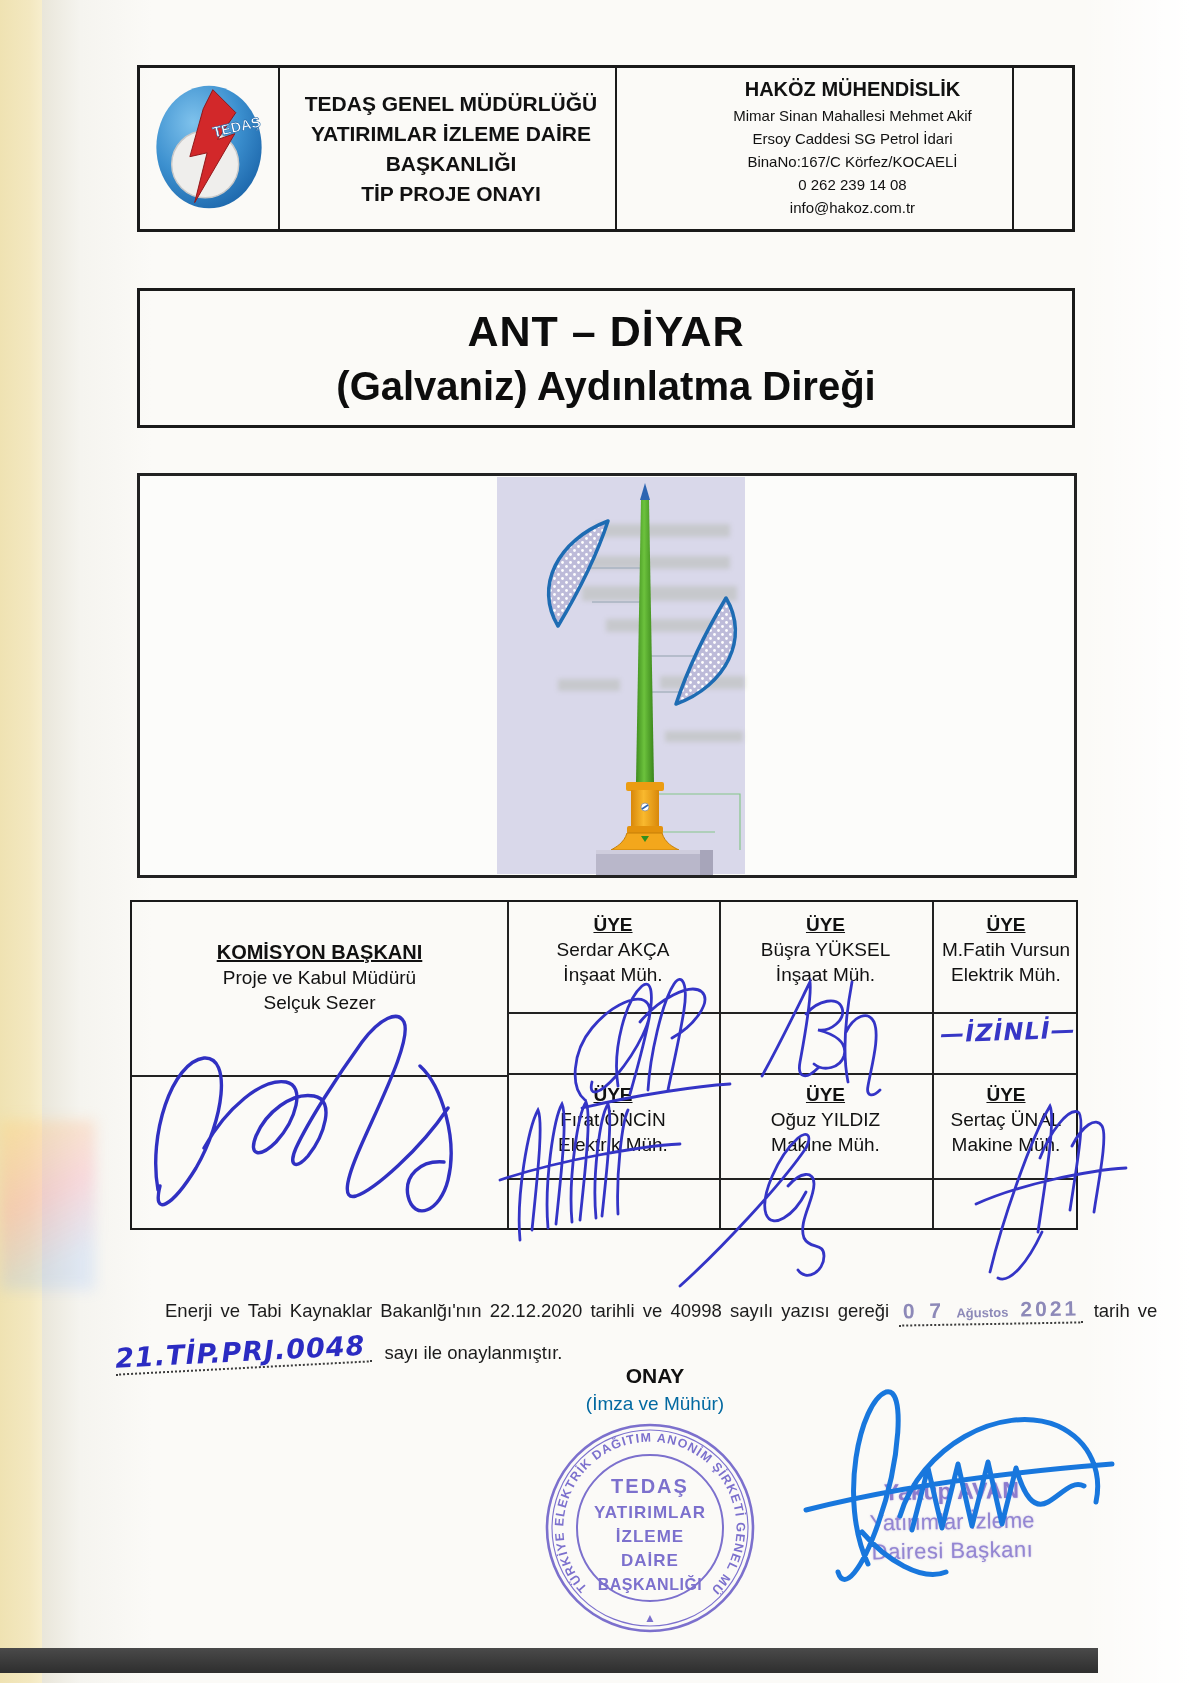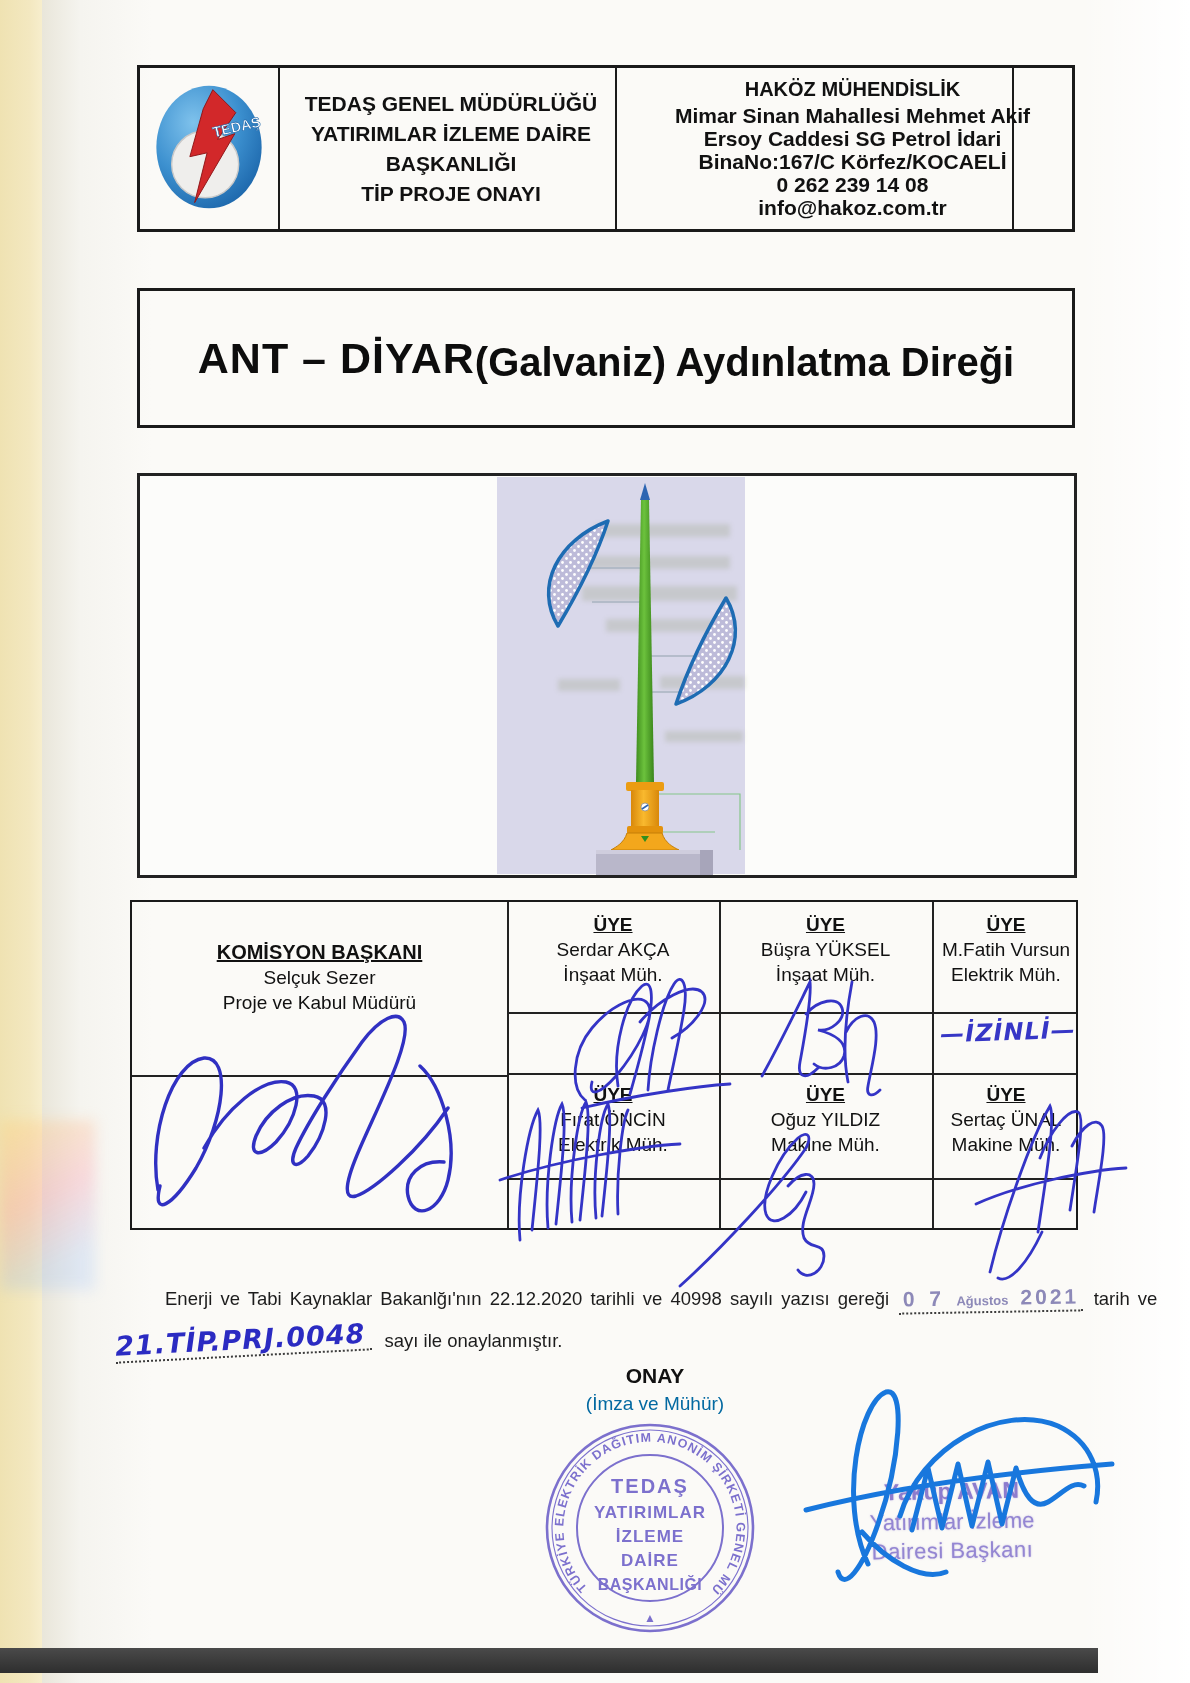--- a/index.html
+++ b/index.html
@@ -15,43 +15,43 @@
   .rainbow{position:absolute;left:0;top:1120px;width:95px;height:170px;filter:blur(7px);opacity:.5;
       background:linear-gradient(155deg,rgba(255,214,120,.7),rgba(255,120,150,.45) 45%,rgba(120,170,255,.35) 80%);}
   .bottom-bar{position:absolute;left:0;top:1648px;width:1098px;height:25px;
       background:linear-gradient(180deg,#4a4a4a,#2e2e2e);}
   
   .hdr{position:absolute;left:137px;top:65px;width:938px;height:167px;border:3px solid #1a1a1a;box-sizing:border-box;}
   .hdr .v{position:absolute;top:0;bottom:0;width:2px;background:#1a1a1a;}
   .hdr-cell{position:absolute;top:0;bottom:0;display:flex;flex-direction:column;align-items:center;justify-content:center;text-align:center;}
   .org-title{font-weight:bold;font-size:21px;line-height:30px;white-space:pre-line;color:#111;}
   .company-name{font-weight:bold;font-size:20px;color:#111;margin-bottom:3px;}
-  .company-address{font-weight:bold;font-size:21px;line-height:23px;white-space:pre-line;color:#111;}
+  .company-address{font-weight:normal;font-size:15px;line-height:23px;white-space:pre-line;color:#111;}
   .hakoz-text{font-size:16px;letter-spacing:3px;color:#51708e;border-left:1px solid #b6c6d2;border-right:1px solid #b6c6d2;padding:0 4px;}
   .hakoz-tag{width:54px;height:2px;background:#49b6c4;margin-top:3px;}
   
   .tbox{position:absolute;left:137px;top:288px;width:938px;height:140px;border:3px solid #1a1a1a;box-sizing:border-box;
-        display:flex;flex-direction:row;align-items:center;justify-content:center;}
+        display:flex;flex-direction:column;align-items:center;justify-content:center;}
   .tbox .l1{font-weight:bold;font-size:43px;letter-spacing:1px;color:#0d0d0d;}
   .tbox .l2{font-weight:bold;font-size:40px;color:#0d0d0d;margin-top:8px;text-align:center;}
   
   .ibox{position:absolute;left:137px;top:473px;width:940px;height:405px;border:3px solid #222;box-sizing:border-box;background:#fcfcfa;}
   
   .ctab{position:absolute;left:130px;top:900px;width:948px;height:330px;border:2.5px solid #1a1a1a;box-sizing:border-box;}
   .ctab .v{position:absolute;top:0;bottom:0;width:2px;background:#222;}
   .ctab .h{position:absolute;height:2px;background:#222;}
   .cell-head{position:absolute;text-align:center;font-size:19px;line-height:25px;color:#111;}
   .uye{font-weight:bold;text-decoration:underline;font-size:19px;}
   .chair-title{font-weight:bold;text-decoration:underline;font-size:20px;}
   .izinli{position:absolute;left:938px;top:1018px;width:140px;text-align:center;color:#3636c6;
       font-size:24px;font-weight:bold;font-style:italic;font-family:"DejaVu Sans",sans-serif;
       transform:rotate(-2deg);letter-spacing:1px;}
   
   .approval{position:absolute;left:115px;top:1286px;width:980px;font-size:18.5px;color:#1c1c1c;}
-  .ap-line1{white-space:nowrap;padding-left:50px;word-spacing:3px;}
+  .ap-line1{white-space:nowrap;padding-left:50px;word-spacing:3px;margin-top:12px;}
   .date-stamp{display:inline-block;border-bottom:2px dotted #3c3c3c;padding:0 4px 1px 4px;margin:0 2px;
       color:#8d89b8;font-weight:bold;transform:rotate(-1deg);white-space:nowrap;}
   .date-stamp .d,.date-stamp .y{font-size:21px;letter-spacing:3px;}
   .date-stamp .m{font-size:13px;margin:0 4px;}
   .ap-line2{margin-top:9px;white-space:nowrap;}
   .handwritten{display:inline-block;border-bottom:2px dotted #3c3c3c;color:#2b2bc2;
       font-family:"DejaVu Sans",sans-serif;font-style:italic;font-weight:bold;font-size:27px;
       transform:rotate(-3deg) translateY(2px);letter-spacing:1px;padding:0 6px 0 0;margin-right:8px;}
   
   .onay{position:absolute;left:455px;top:1364px;width:400px;text-align:center;}
@@ -197,22 +197,22 @@
     <div class="v" style="left:375px;"></div>
     <div class="v" style="left:587px;"></div>
     <div class="v" style="left:800px;"></div>
     <div class="h" style="left:0;width:375px;top:173px;"></div>
     <div class="h" style="left:375px;right:0;top:110px;"></div>
     <div class="h" style="left:375px;right:0;top:171px;"></div>
     <div class="h" style="left:375px;right:0;top:276px;"></div>
 
     <div class="cell-head" style="left:0;top:38px;width:375px;">
       <div class="chair-title">KOMİSYON BAŞKANI</div>
+      <div>Proje ve Kabul Müdürü</div>
       <div>Selçuk Sezer</div>
-      <div>Proje ve Kabul Müdürü</div>
     </div>
 
     <div class="cell-head" style="left:375px;top:10px;width:212px;">
       <div class="uye">ÜYE</div>
       <div>Serdar AKÇA</div>
       <div>İnşaat Müh.</div>
     </div>
     <div class="cell-head" style="left:587px;top:10px;width:213px;">
       <div class="uye">ÜYE</div>
       <div>Büşra YÜKSEL</div>

